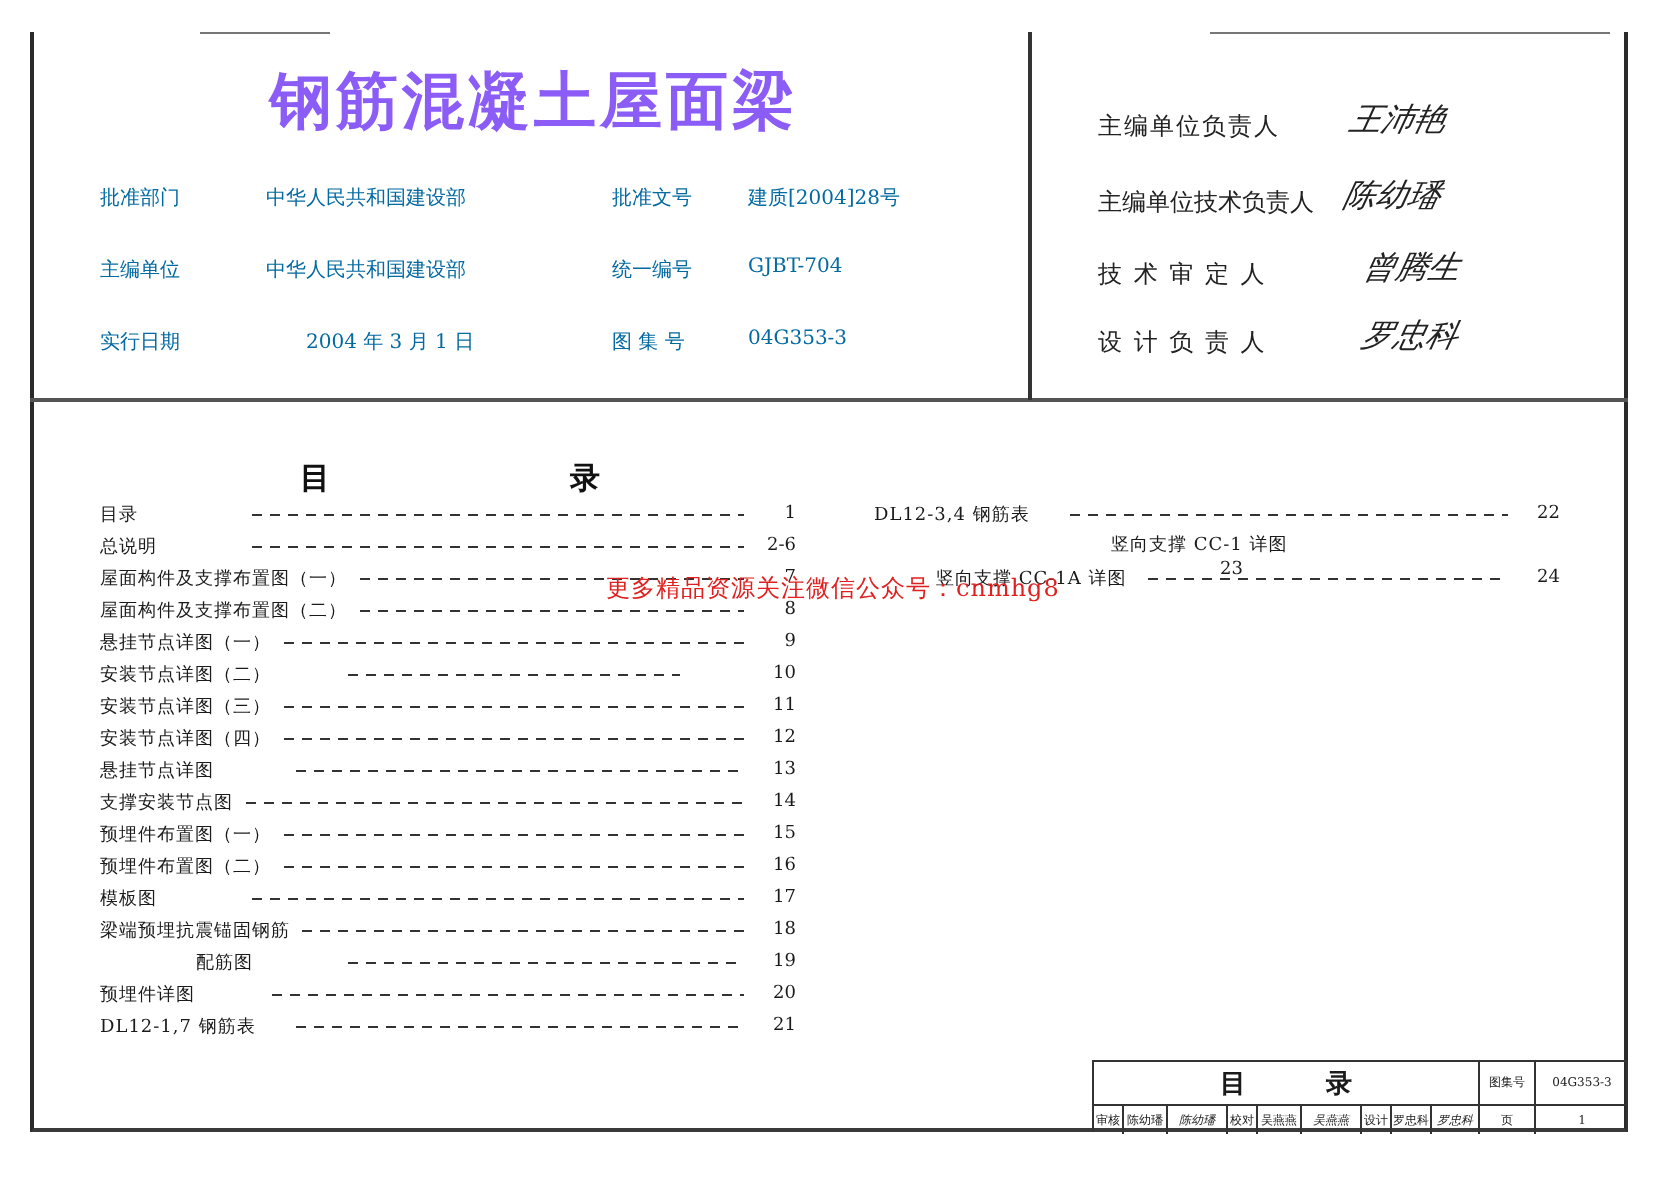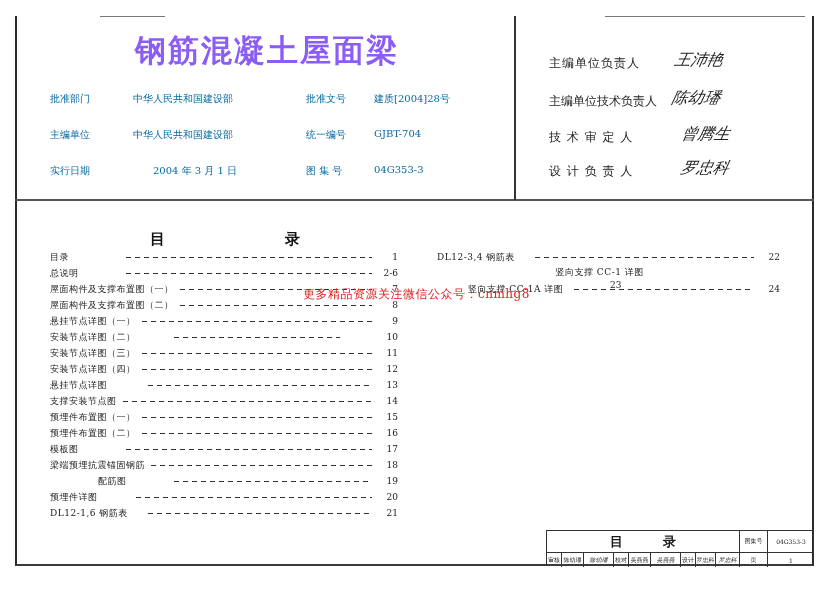--- a/index.html
+++ b/index.html
@@ -156,21 +156,21 @@
       <span class="toc-label" style="width:70px;padding-left:48px;">配筋图</span>
       <span class="toc-dash"></span>
       <span class="toc-page">19</span>
     </div>
   <div class="toc-item" style="left:50px;top:490px;width:348px;">
       <span class="toc-label" style="width:80px;">预埋件详图</span>
       <span class="toc-dash"></span>
       <span class="toc-page">20</span>
     </div>
   <div class="toc-item" style="left:50px;top:506px;width:348px;">
-      <span class="toc-label" style="width:92px;">DL12-1,6 钢筋表</span>
+      <span class="toc-label" style="width:92px;">DL12-1,7 钢筋表</span>
       <span class="toc-dash"></span>
       <span class="toc-page">21</span>
     </div>
 </div>
 
 <div class="toc-item" style="left:437px;top:250px;width:343px;">
     <span class="toc-label" style="width:92px;">DL12-3,4 钢筋表</span>
     <span class="toc-dash"></span>
     <span class="toc-page">22</span>
   </div>

